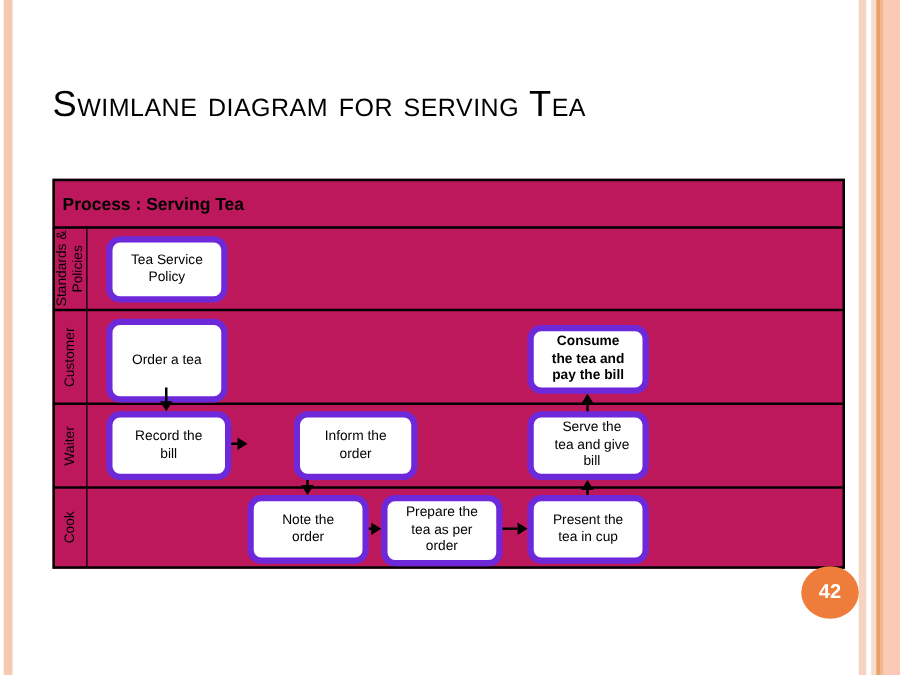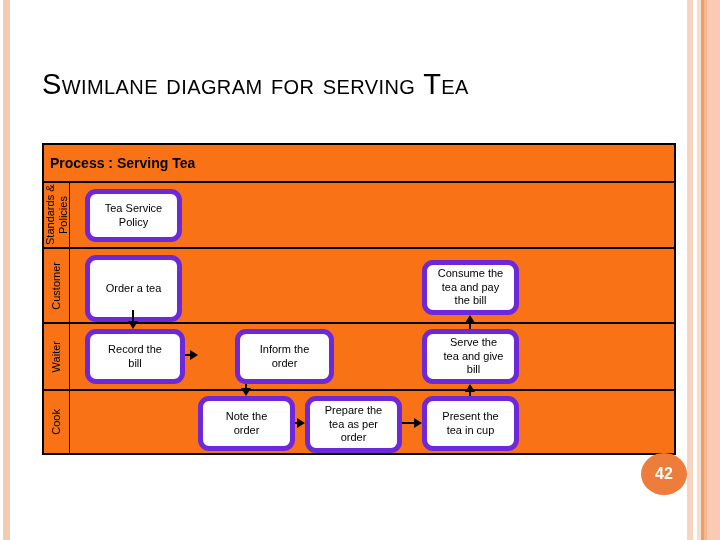--- a/index.html
+++ b/index.html
@@ -26,21 +26,21 @@
     white-space: nowrap;
   }
   #diagram {
     position: absolute;
     left: 42px;
     top: 143px;
     width: 634px;
     height: 312px;
     box-sizing: border-box;
     border: 2px solid #000;
-    background: #f97316;
+    background: #be185d;
   }
   .proc-header {
     position: absolute;
     left: 0; top: 0; right: 0;
     height: 36px;
     display: flex;
     align-items: center;
     padding-left: 6px;
     font-size: 14px;
     font-weight: bold;
@@ -135,21 +135,21 @@
   </div>
   <div class="lane-label" style="top:179px; height:65px;">
     <span class="vtext">Waiter</span>
   </div>
   <div class="lane-label" style="top:246px; height:62px;">
     <span class="vtext">Cook</span>
   </div>
 
   <div class="flow-box" style="left:41px;  top:44px;  width:97px;  height:53px;">Tea Service Policy</div>
   <div class="flow-box" style="left:41px;  top:110px; width:97px;  height:67px;">Order a tea</div>
-  <div class="flow-box" style="left:378px; top:115px; width:97px;  height:55px;">Consume the tea and pay the bill</div>
+  <div class="flow-box" style="left:378px; top:115px; width:97px;  height:55px;font-weight:bold;">Consume the tea and pay the bill</div>
   <div class="flow-box" style="left:41px;  top:184px; width:100px; height:55px;">Record the bill</div>
   <div class="flow-box" style="left:154px; top:184px; width:99px;  height:55px;margin-left:37px;">Inform the order</div>
   <div class="flow-box" style="left:378px; top:184px; width:97px;  height:55px;padding-left:16px;">Serve the tea and give bill</div>
   <div class="flow-box" style="left:154px; top:251px; width:97px;  height:55px;">Note the order</div>
   <div class="flow-box" style="left:261px; top:251px; width:97px;  height:57px;">Prepare the tea as per order</div>
   <div class="flow-box" style="left:378px; top:251px; width:97px;  height:55px;">Present the tea in cup</div>
 
   <div class="conn" style="left:88px;  top:165px; width:2px;  height:12px;"></div>
   <div class="ah ah-down" style="left:84px;  top:176px;"></div>
 

